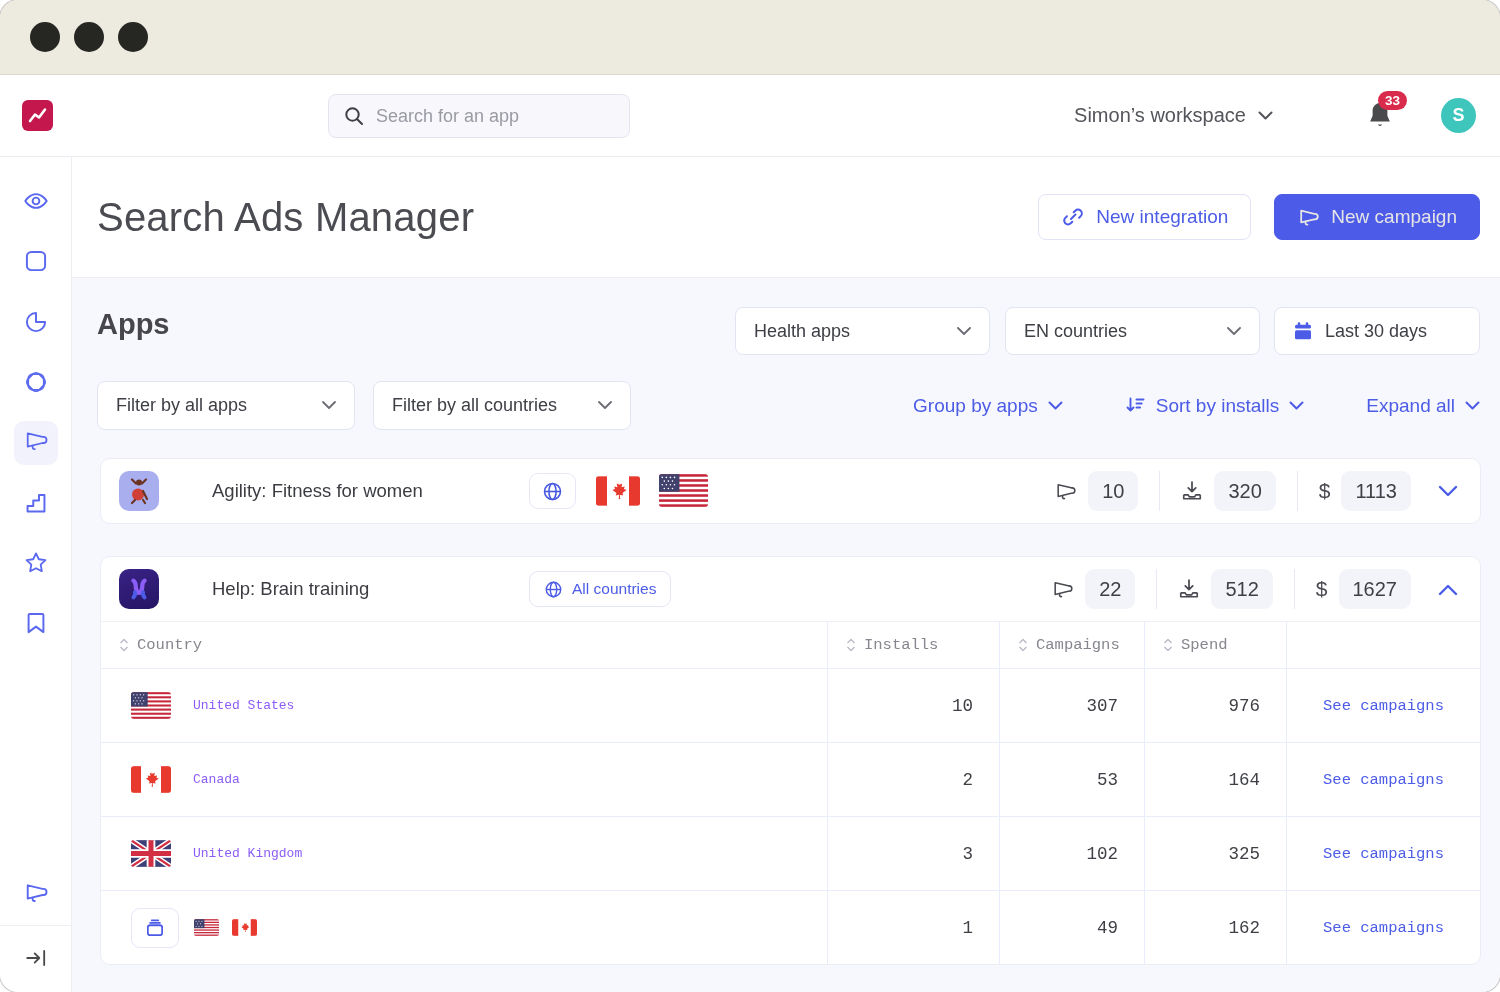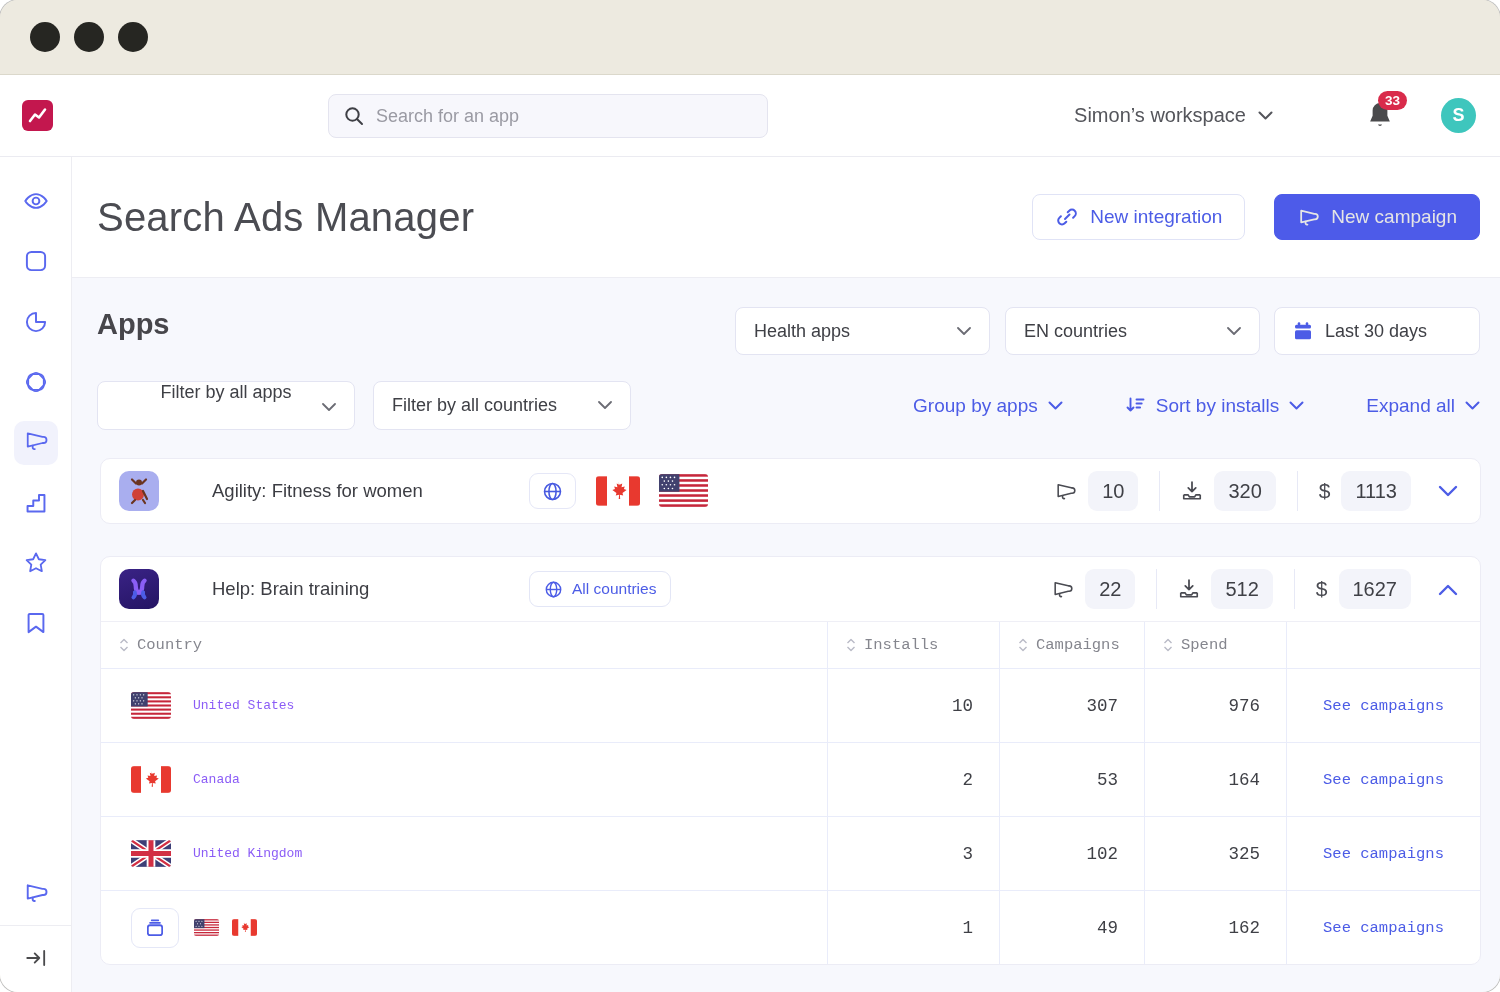--- a/index.html
+++ b/index.html
@@ -8,52 +8,52 @@
 
   
   .chrome { height:75px; background:#edeae0; border-bottom:1px solid #dbd8cb; display:flex; align-items:center; gap:14px; padding-left:30px; }
   .chrome-dot { width:30px; height:30px; border-radius:50%; background:#262622; }
 
   
   .navbar { height:82px; background:#fff; border-bottom:1px solid #ebebf1; position:relative; display:flex; align-items:center; }
   .logo { display:flex; align-items:center; gap:9px; margin-left:22px; }
   .logo-mark { width:31px; height:31px; border-radius:6px; background:#c3174e; display:flex; align-items:center; justify-content:center; }
   .logo-text { font-family:"DejaVu Serif",serif; font-weight:bold; font-size:33px; color:#c3174e; letter-spacing:-1px; }
-  .search-box { position:absolute; left:328px; top:19px; width:440px; height:44px; background:#f7f7fc; border:1px solid #e4e4ef; border-radius:8px; display:flex; align-items:center; padding:0 14px; gap:11px; }
+  .search-box { position:absolute; left:328px; top:19px; width:302px; height:44px; background:#f7f7fc; border:1px solid #e4e4ef; border-radius:8px; display:flex; align-items:center; padding:0 14px; gap:11px; }
   .search-box input { border:none; outline:none; background:transparent; font-size:18px; color:#3f4046; width:100%; font-family:inherit; }
   .search-box input::placeholder { color:#9a9aa3; }
   .nav-right { margin-left:auto; display:flex; align-items:center; padding-right:24px; }
   .workspace { display:flex; align-items:center; gap:12px; font-size:20px; color:#54555b; cursor:pointer; }
   .bell-wrap { position:relative; margin-left:92px; cursor:pointer; }
   .badge { position:absolute; top:-9px; left:13px; background:#d92b4b; color:#fff; font-size:13.5px; font-weight:bold; border-radius:10px; padding:2px 7px; }
   .avatar { width:35px; height:35px; border-radius:50%; background:#3ec6bd; color:#fff; font-size:18px; font-weight:bold; display:flex; align-items:center; justify-content:center; margin-left:46px; cursor:pointer; }
 
   
   .body-row { display:flex; height:835px; }
   .sidebar { width:72px; background:#fff; border-right:1px solid #ededf2; position:relative; flex:none; }
   .side-ic { position:absolute; left:0; width:72px; display:flex; justify-content:center; color:#5a68ef; cursor:pointer; }
   .side-active { position:absolute; left:14px; top:264px; width:44px; height:44px; border-radius:10px; background:#f1f2fc; display:flex; align-items:center; justify-content:center; color:#5a68ef; cursor:pointer; }
   .side-div { position:absolute; top:768px; left:0; width:72px; border-top:1px solid #ededf2; }
 
   .main { flex:1; background:#f7f8fd; position:relative; }
   .page-header { height:121px; background:#fff; border-bottom:1px solid #ededf3; display:flex; align-items:center; }
   .page-title { font-size:40px; font-weight:500; color:#4b4c52; margin-left:25px; letter-spacing:.2px; }
-  .hdr-buttons { margin-left:auto; display:flex; gap:29px; padding-right:20px; }
+  .hdr-buttons { margin-left:auto; display:flex; gap:23px; padding-right:20px; }
   .btn { height:46px; border-radius:8px; display:flex; align-items:center; gap:11px; font-size:19px; padding:0 22px; cursor:pointer; }
   .btn-outline { background:#fff; border:1px solid #e0e3f6; color:#4c5ce6; }
   .btn-primary { background:#4d5be9; border:1px solid #4d5be9; color:#e5e5e5; }
 
   .section-title { position:absolute; left:25px; top:151px; font-size:29px; font-weight:700; color:#47464b; }
 
   .dd { position:absolute; height:48px; background:#fff; border:1px solid #e3e4f2; border-radius:8px; display:flex; align-items:center; font-size:18px; color:#3f4046; padding:0 18px; cursor:pointer; }
   .dd .chev { margin-left:auto; color:#6b6c74; display:flex; }
   .dd-health { top:150px; left:663px; width:255px; }
   .dd-en { top:150px; left:933px; width:255px; }
   .dd-date { top:150px; left:1202px; width:206px; gap:12px; }
-  .dd-fapps { top:224px; left:25px; width:258px; height:49px;flex-direction:column; }
+  .dd-fapps { top:224px; left:25px; width:258px; height:49px; }
   .dd-fcountries { top:224px; left:301px; width:258px; height:49px; }
 
   .link-tools { position:absolute; top:224px; right:20px; height:49px; display:flex; align-items:center; gap:62px; }
   .tool-link { display:flex; align-items:center; gap:10px; color:#4c5ce6; font-size:19px; cursor:pointer; }
 
   
   .card { position:absolute; left:28px; width:1381px; background:#fff; border:1px solid #ececf5; border-radius:10px; }
   .card-1 { top:301px; }
   .card-2 { top:399px; }
   .card-header { height:64px; display:flex; align-items:center; position:relative; padding-left:18px;gap:23px; }

